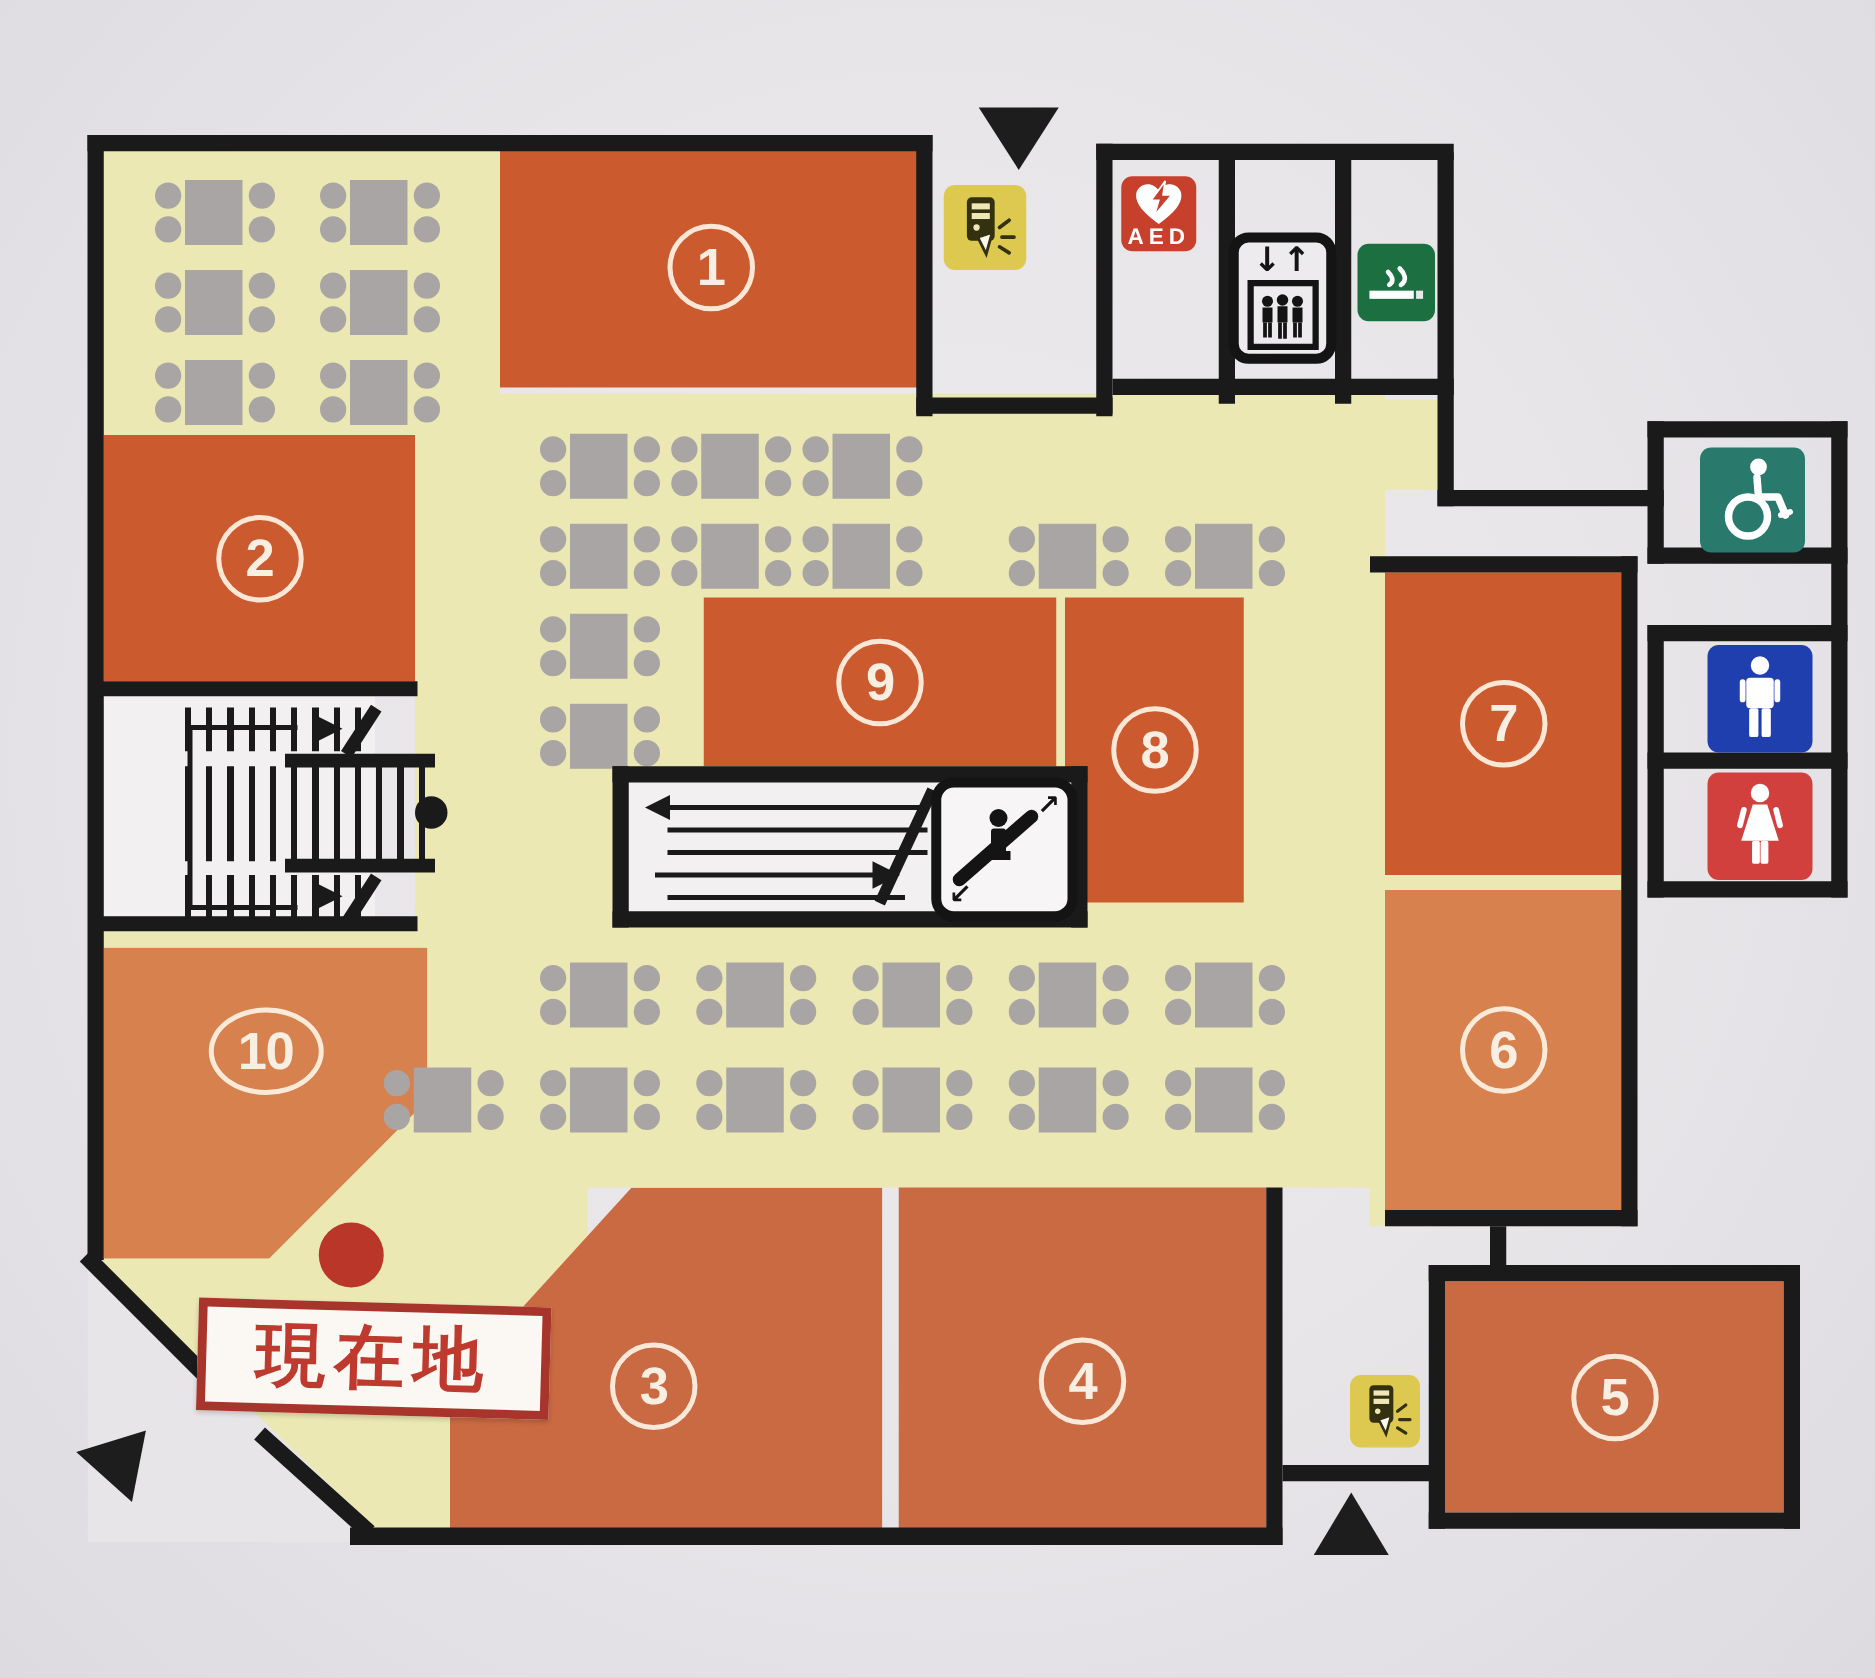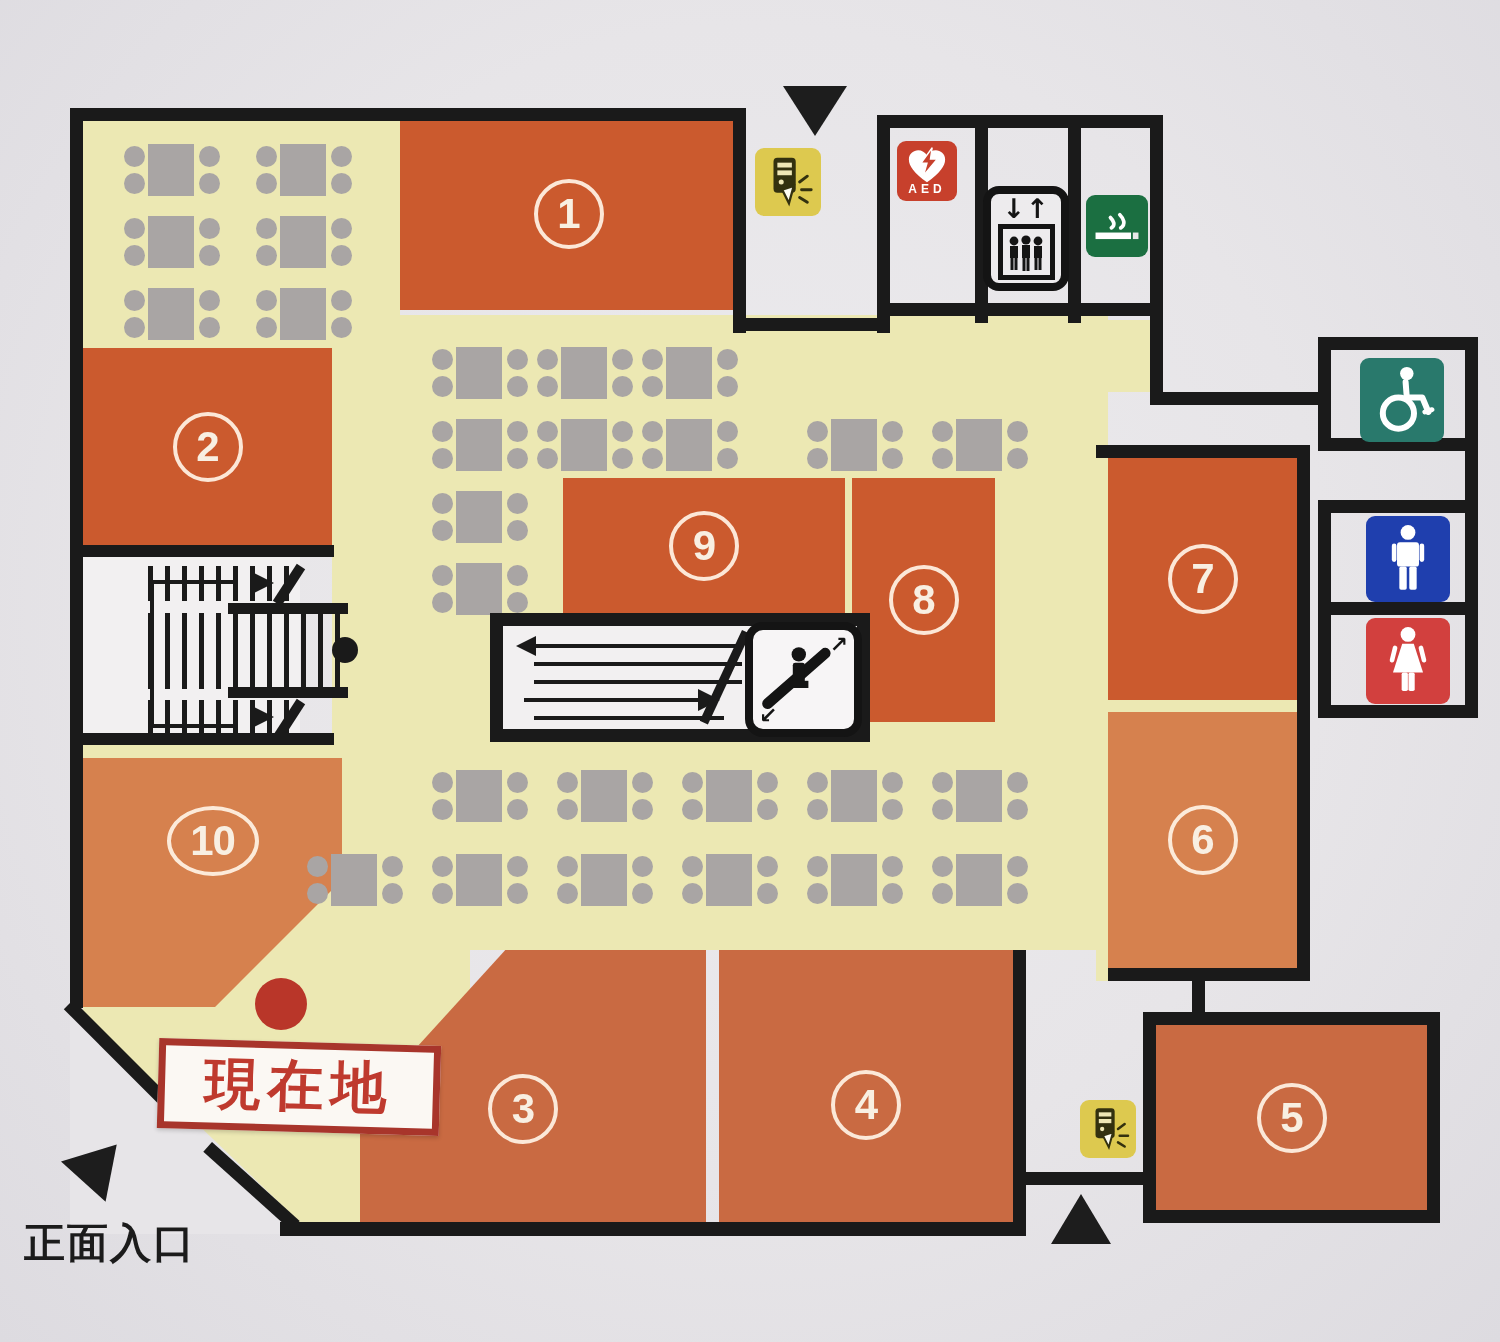--- a/index.html
+++ b/index.html
@@ -385,21 +385,21 @@
       <polygon points="24,38 36,34 31,52" fill="#fdfcf2" stroke="#33310f" stroke-width="2.4"></polygon>
       <path d="M42 30 L50 24 M44 38 L54 38 M42 46 L50 51" stroke="#33310f" stroke-width="3" stroke-linecap="round"></path>
     </svg>
   </div>
 
   <div class="icon-box" style="left:897px;top:141px;width:60px;height:60px;background:var(--aed-red)">
     <svg viewBox="0 0 56 44" width="52" height="38">
       <path d="M28 42 C13 31 7 23 7 15.5 C7 9 12.5 5 17.8 5 C22 5 25.7 7.3 28 11 C30.3 7.3 34 5 38.2 5 C43.5 5 49 9 49 15.5 C49 23 43 31 28 42 Z" fill="#fff"></path>
       <polygon points="34,2 21,20 28,20 24,34 40,15 32,15" fill="var(--aed-red)" stroke="#fff" stroke-width="1.6"></polygon>
     </svg>
-    <div style="color:#fff;font-weight:bold;font-size:12px;letter-spacing:4px;margin-top:-2px">AED</div>
+    <div style="color:#fff;font-weight:bold;font-size:18px;letter-spacing:4px;margin-top:-2px">AED</div>
   </div>
 
   <div class="lift" style="left:983px;top:186px;width:70px;height:89px">
     <div class="arr">↓↑</div>
     <div class="cab">
       <svg viewBox="0 0 46 46" width="46" height="46">
         <g fill="#141414">
           <circle cx="11" cy="12" r="4.4"></circle>
             <rect x="7" y="17" width="8" height="12"></rect>
             <rect x="7.5" y="29" width="3" height="12"></rect>
@@ -472,17 +472,16 @@
   </div>
 
   <div class="dot" style="left:255px;top:978px;width:52px;height:52px"></div>
   <div class="sign" style="left:158px;top:1042px;width:268px;height:76px;transform:rotate(1.6deg)">
     <span>現在地</span>
   </div>
 
   <div class="tri-down" style="left:783px;top:86px"></div>
 
   <div class="tri-up" style="left:70px;top:1138px;transform:rotate(42deg)"></div>
-  <div class="entr-label" style="left:24px;top:1216px">正面入口</div>
 
   <div class="tri-up" style="left:1051px;top:1194px"></div>
 
 </div>
 
 </body></html>

